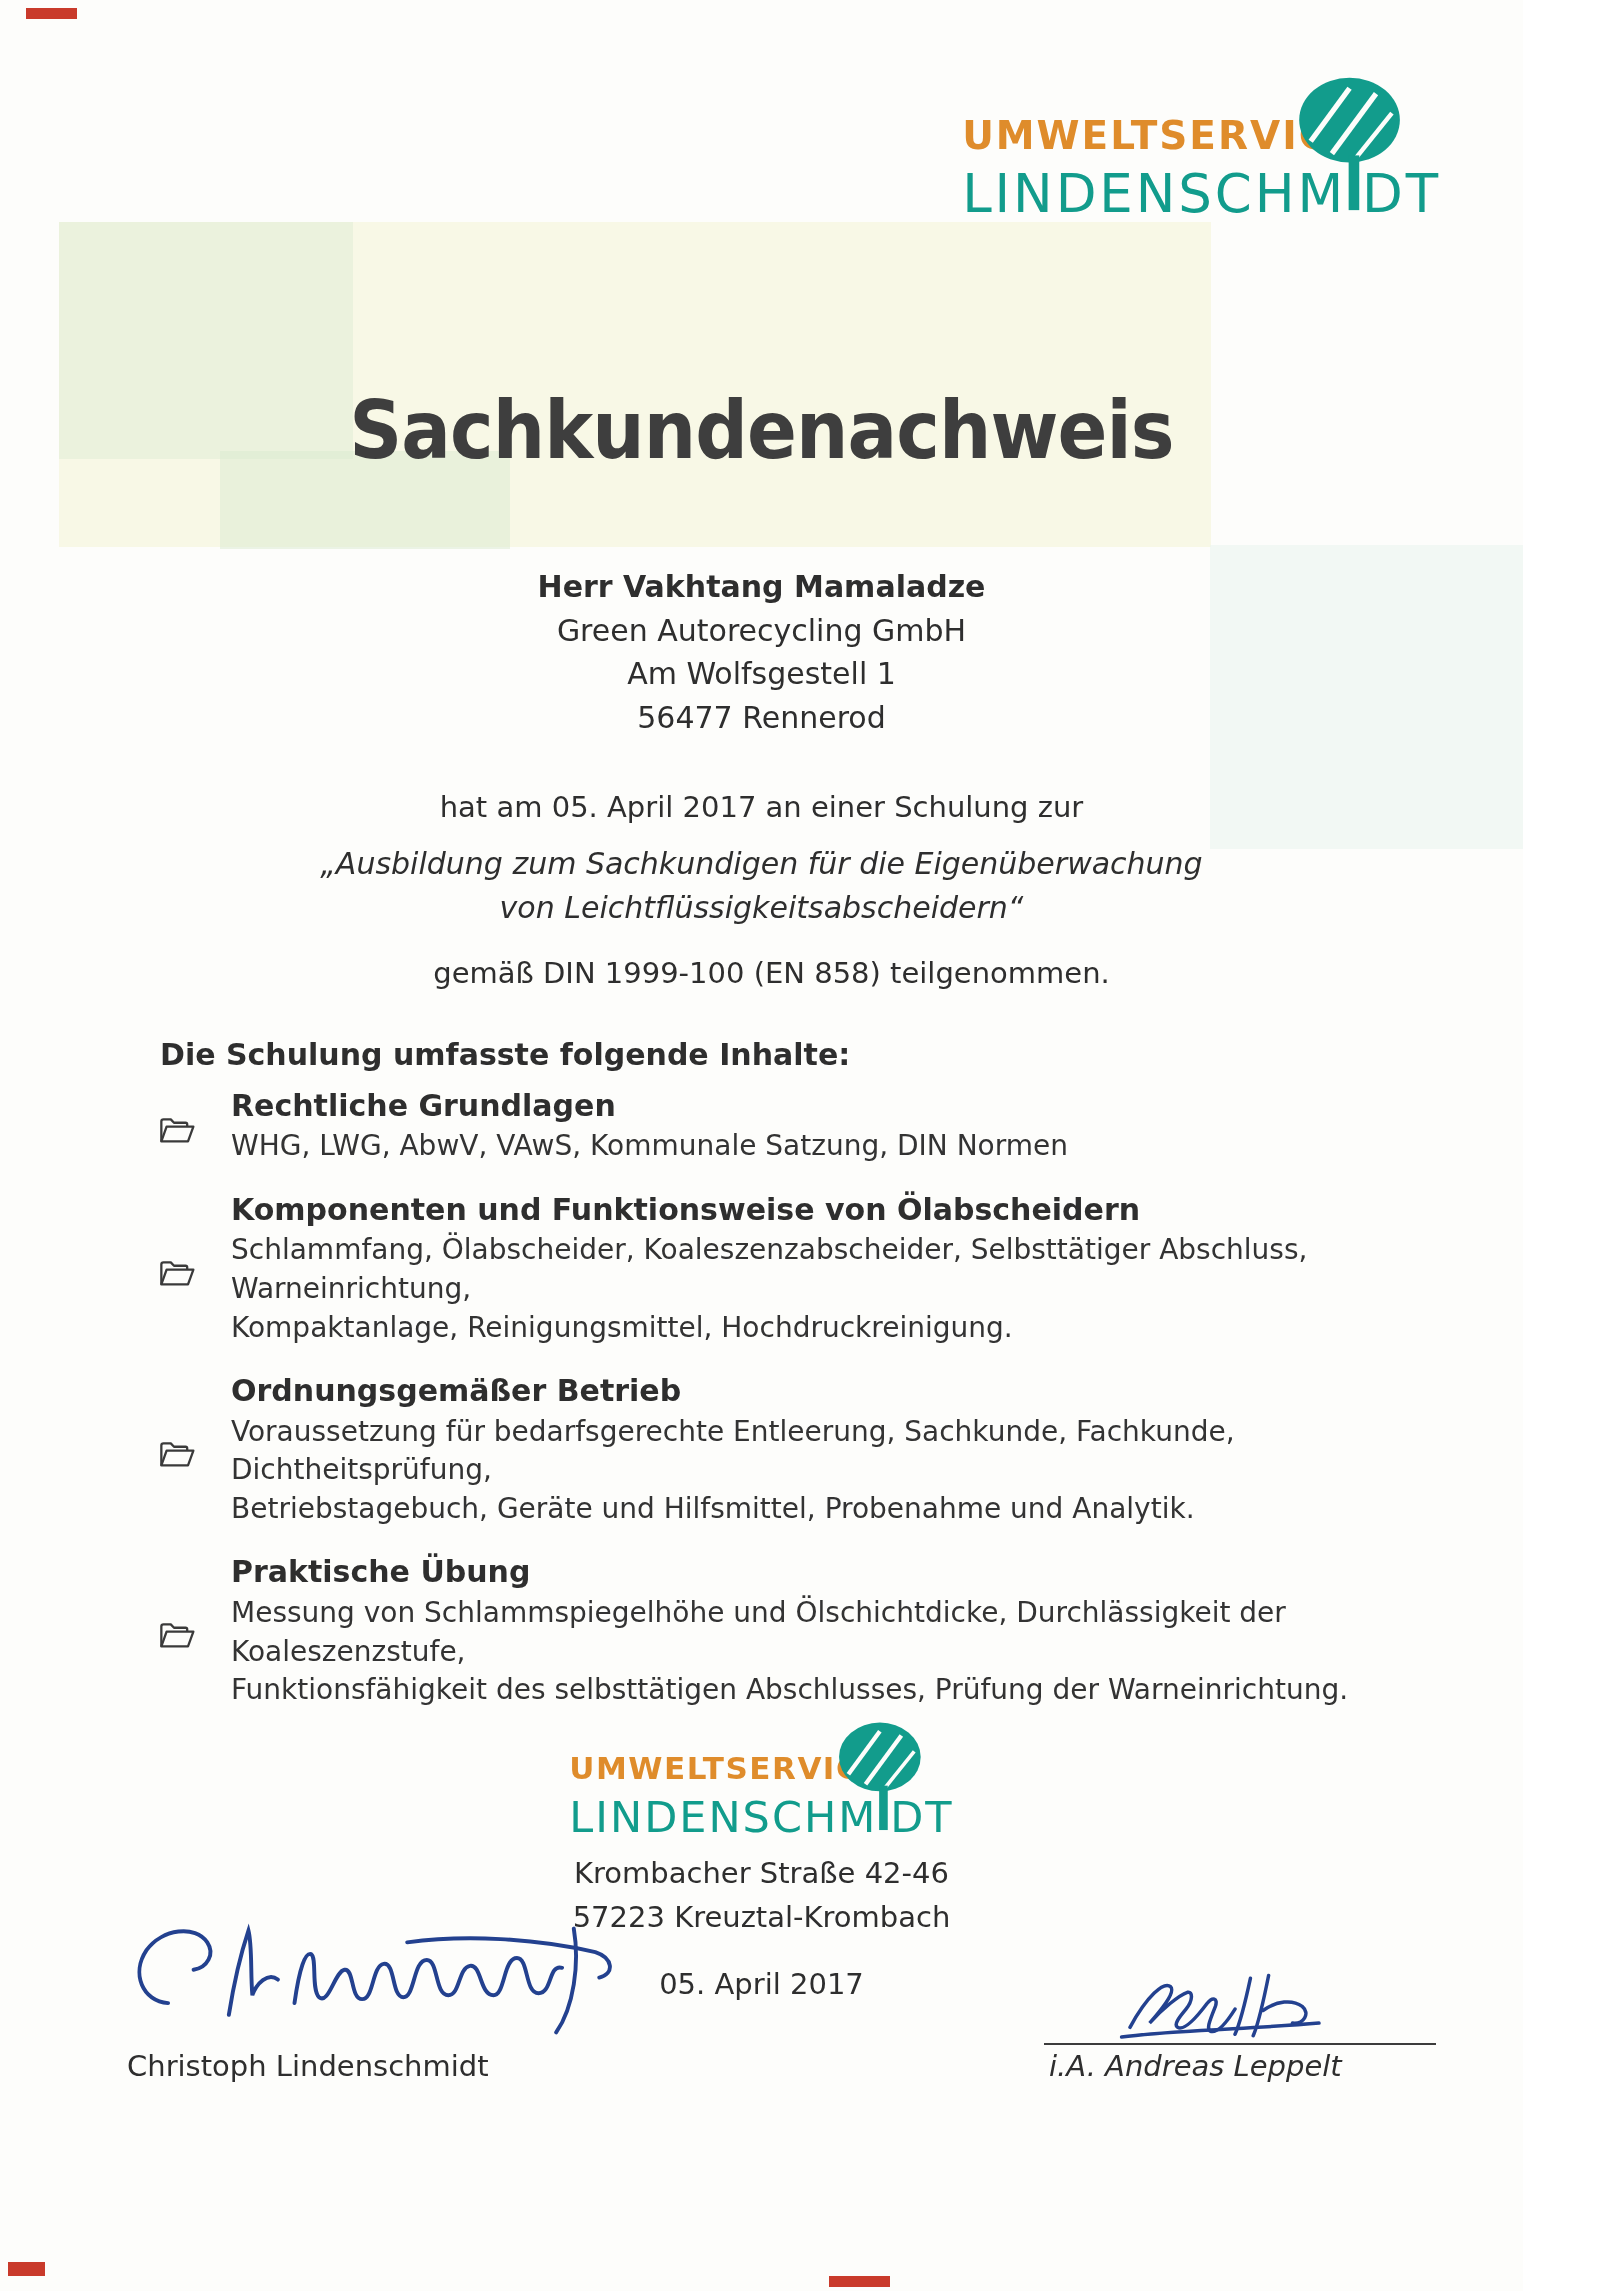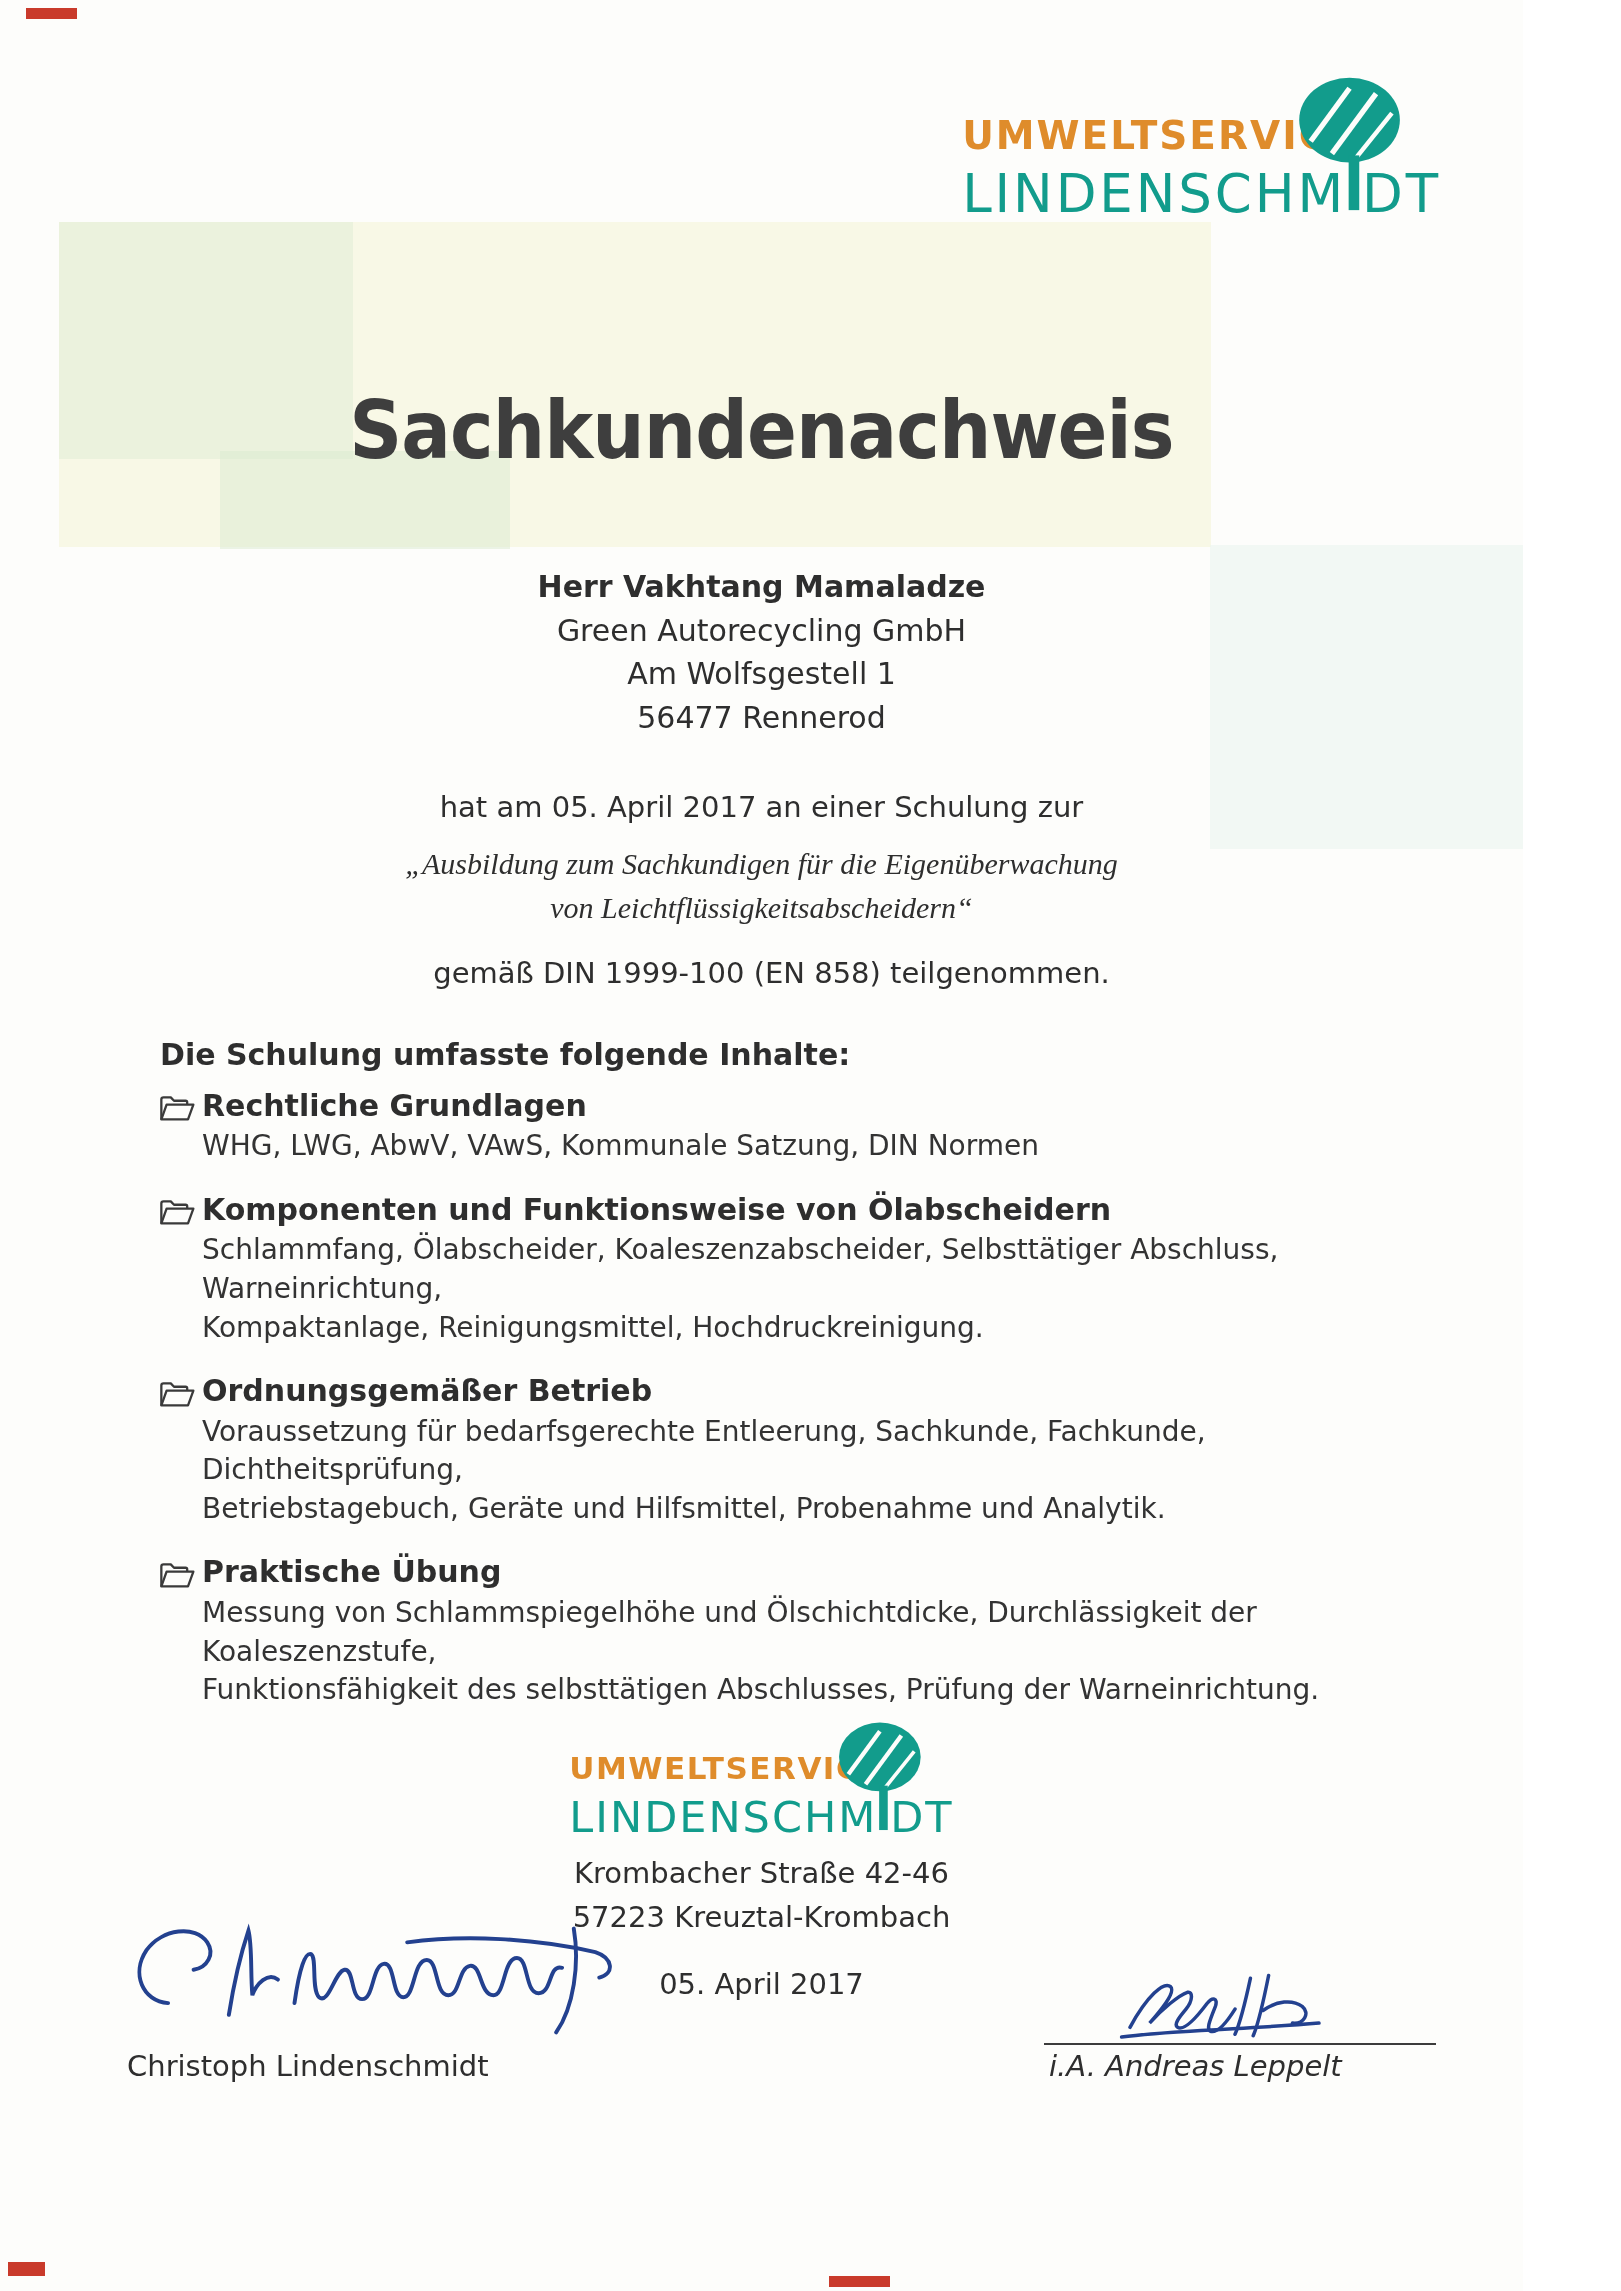--- a/index.html
+++ b/index.html
@@ -39,26 +39,26 @@
 
   .title{
     margin:0;padding-top:384px;
     font-size:80px;font-weight:bold;color:#3e3e3e;
     text-align:center;letter-spacing:-1px;
     transform:scaleX(.92);
   }
   .recipient{margin-top:88px;text-align:center;font-size:30px;line-height:1.45;}
   .recipient .bold{font-weight:bold;}
   .intro{margin:51px 0 0 0;text-align:center;font-size:29px;}
-  .quote{margin-top:17.6px;text-align:center;font-style:italic;font-size:30px;line-height:1.48;white-space:pre-line;font-family:Liberation Serif, serif;}
+  .quote{margin-top:17.6px;text-align:center;font-style:italic;font-size:30px;line-height:1.48;white-space:pre-line;}
   .conformity{margin:25.5px 0 0 0;text-align:center;font-size:29px;padding-left:20px;}
 
   .contents-heading{margin:47px 0 0 160px;font-size:30px;font-weight:bold;}
   .topics{margin:15.7px 59px 0 160px;}
-  .topic{display:flex;gap:7px;align-items:flex-start;margin-bottom:25.5px;}
+  .topic{display:flex;gap:36px;align-items:center;margin-bottom:25.5px;}
   .folder{flex:none;margin-top:7.8px;}
   .topic-title{font-size:30px;font-weight:bold;margin-bottom:4.9px;}
   .topic-desc{font-size:28px;line-height:1.38;white-space:pre-line;color:#333;}
 
   .issuer-address{margin-top:13.7px;text-align:center;font-size:29px;line-height:1.5;}
 
   .signatures{position:relative;margin-top:13.7px;height:216px;}
   .sig-left{position:absolute;left:113px;top:-44px;}
   .sig-right{position:absolute;left:1088px;top:4.9px;}
   .sig-line{position:absolute;left:1044px;top:90px;width:392px;border-top:2px solid #3c3c3c;}

